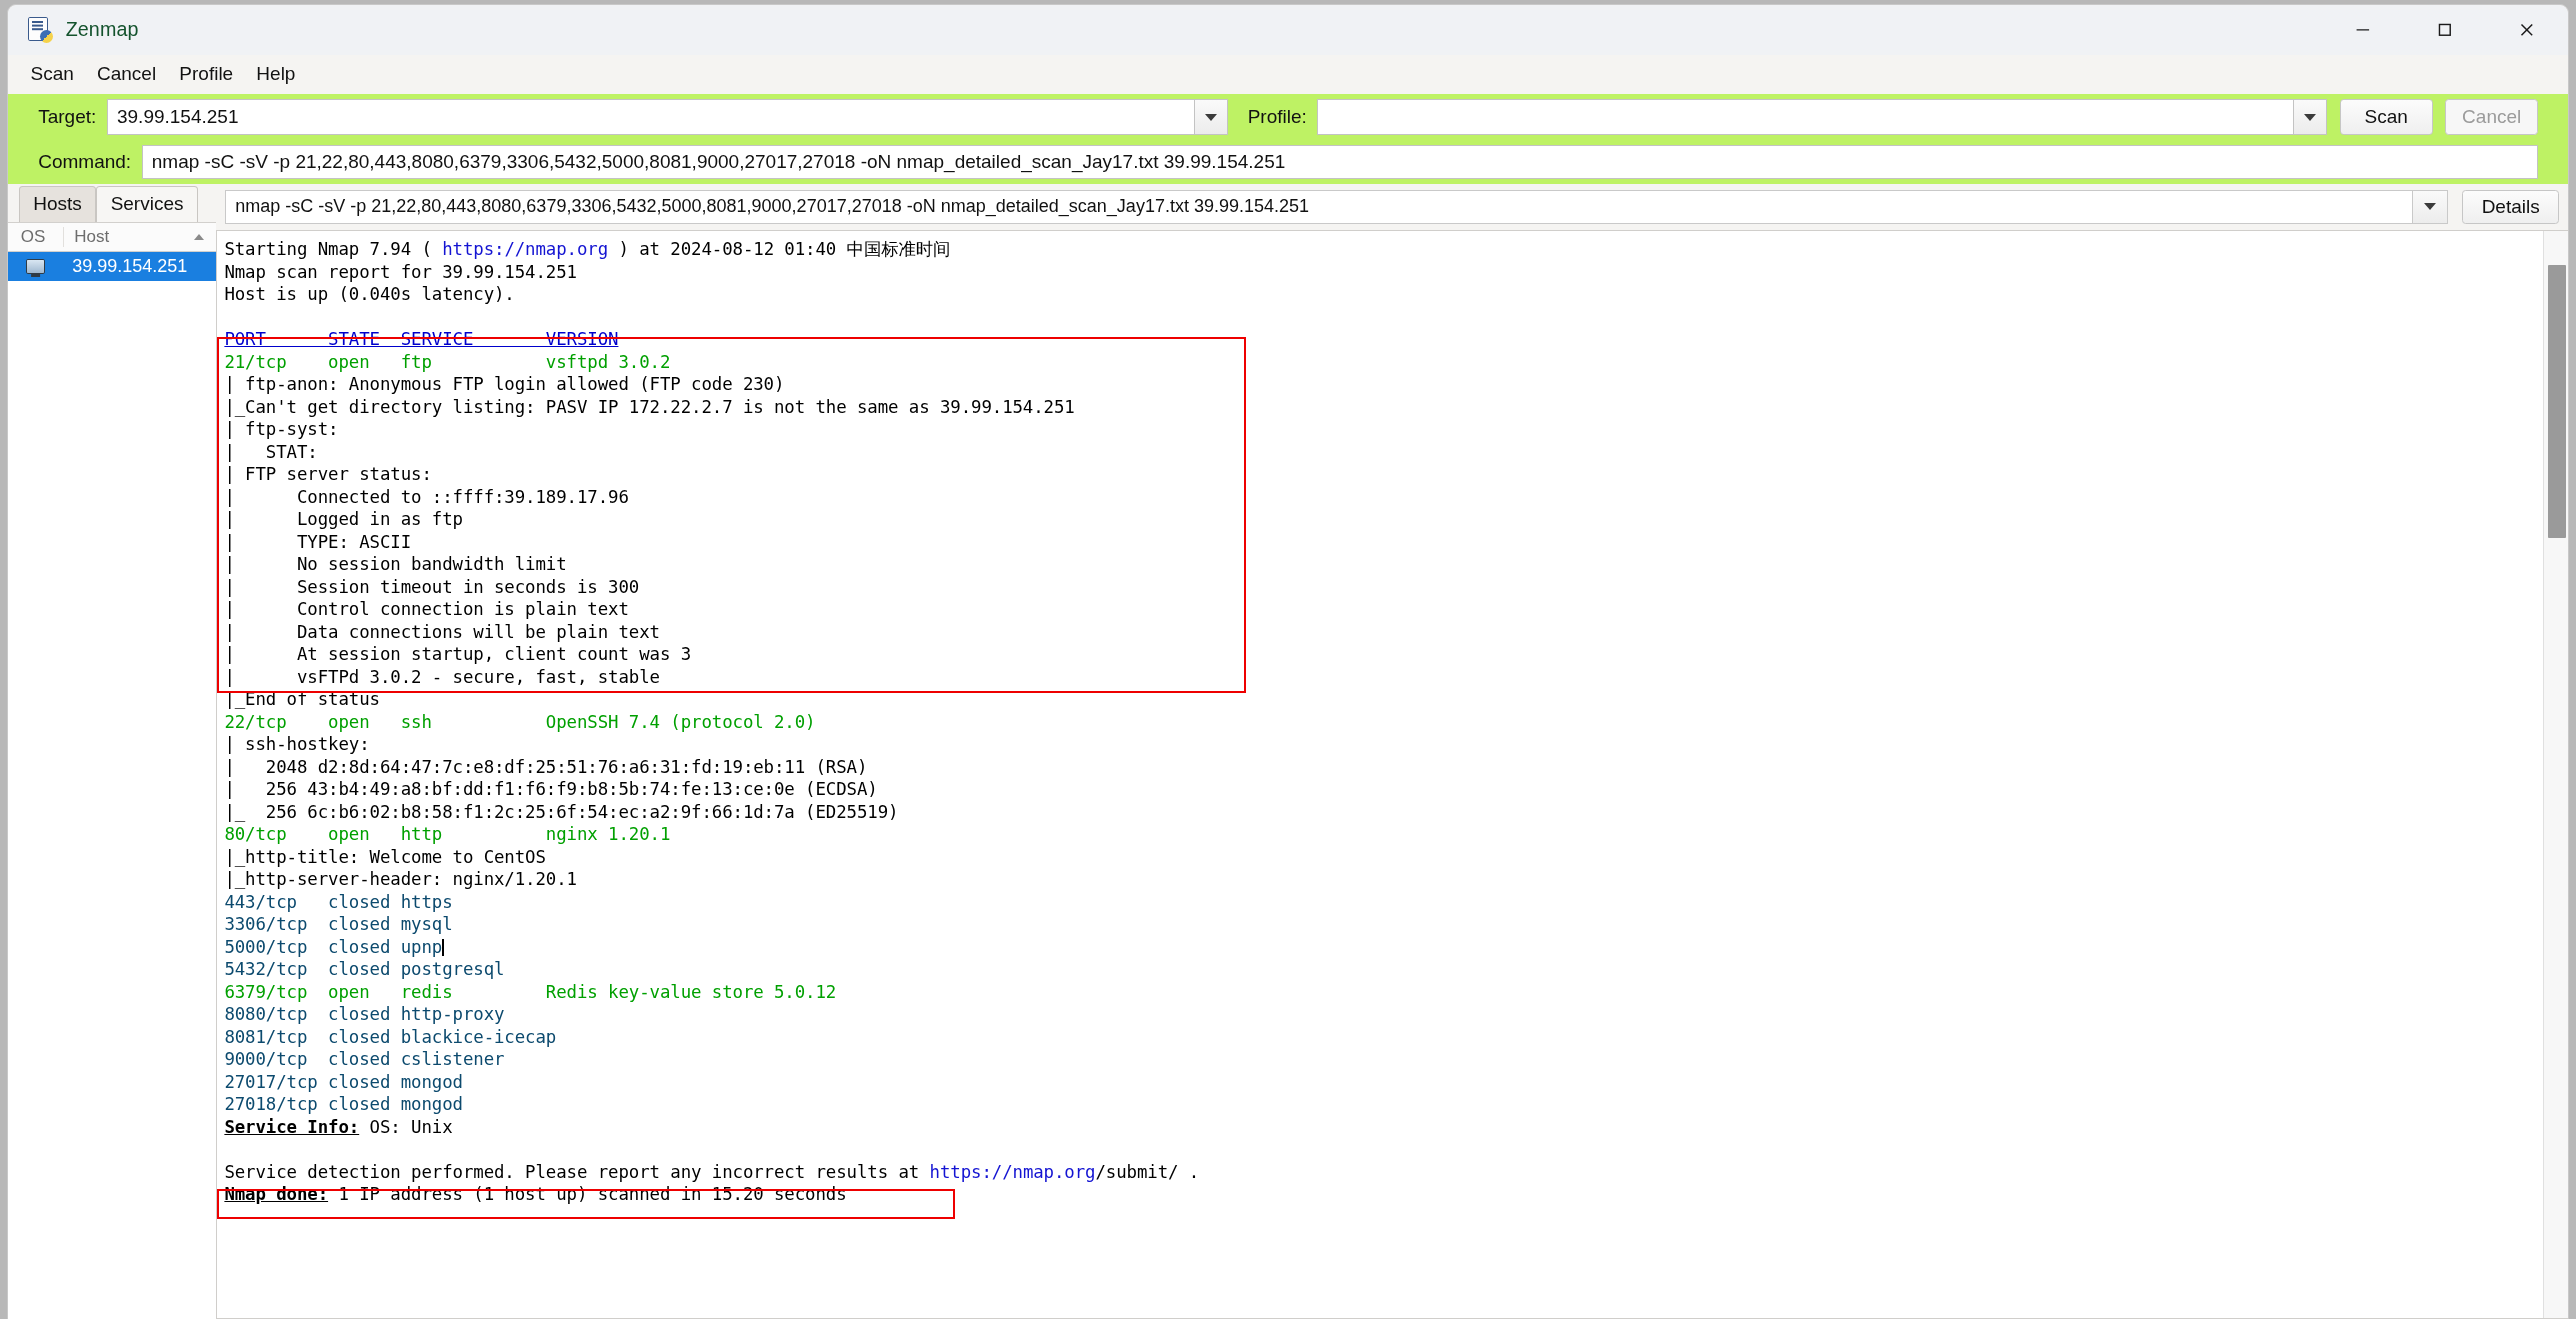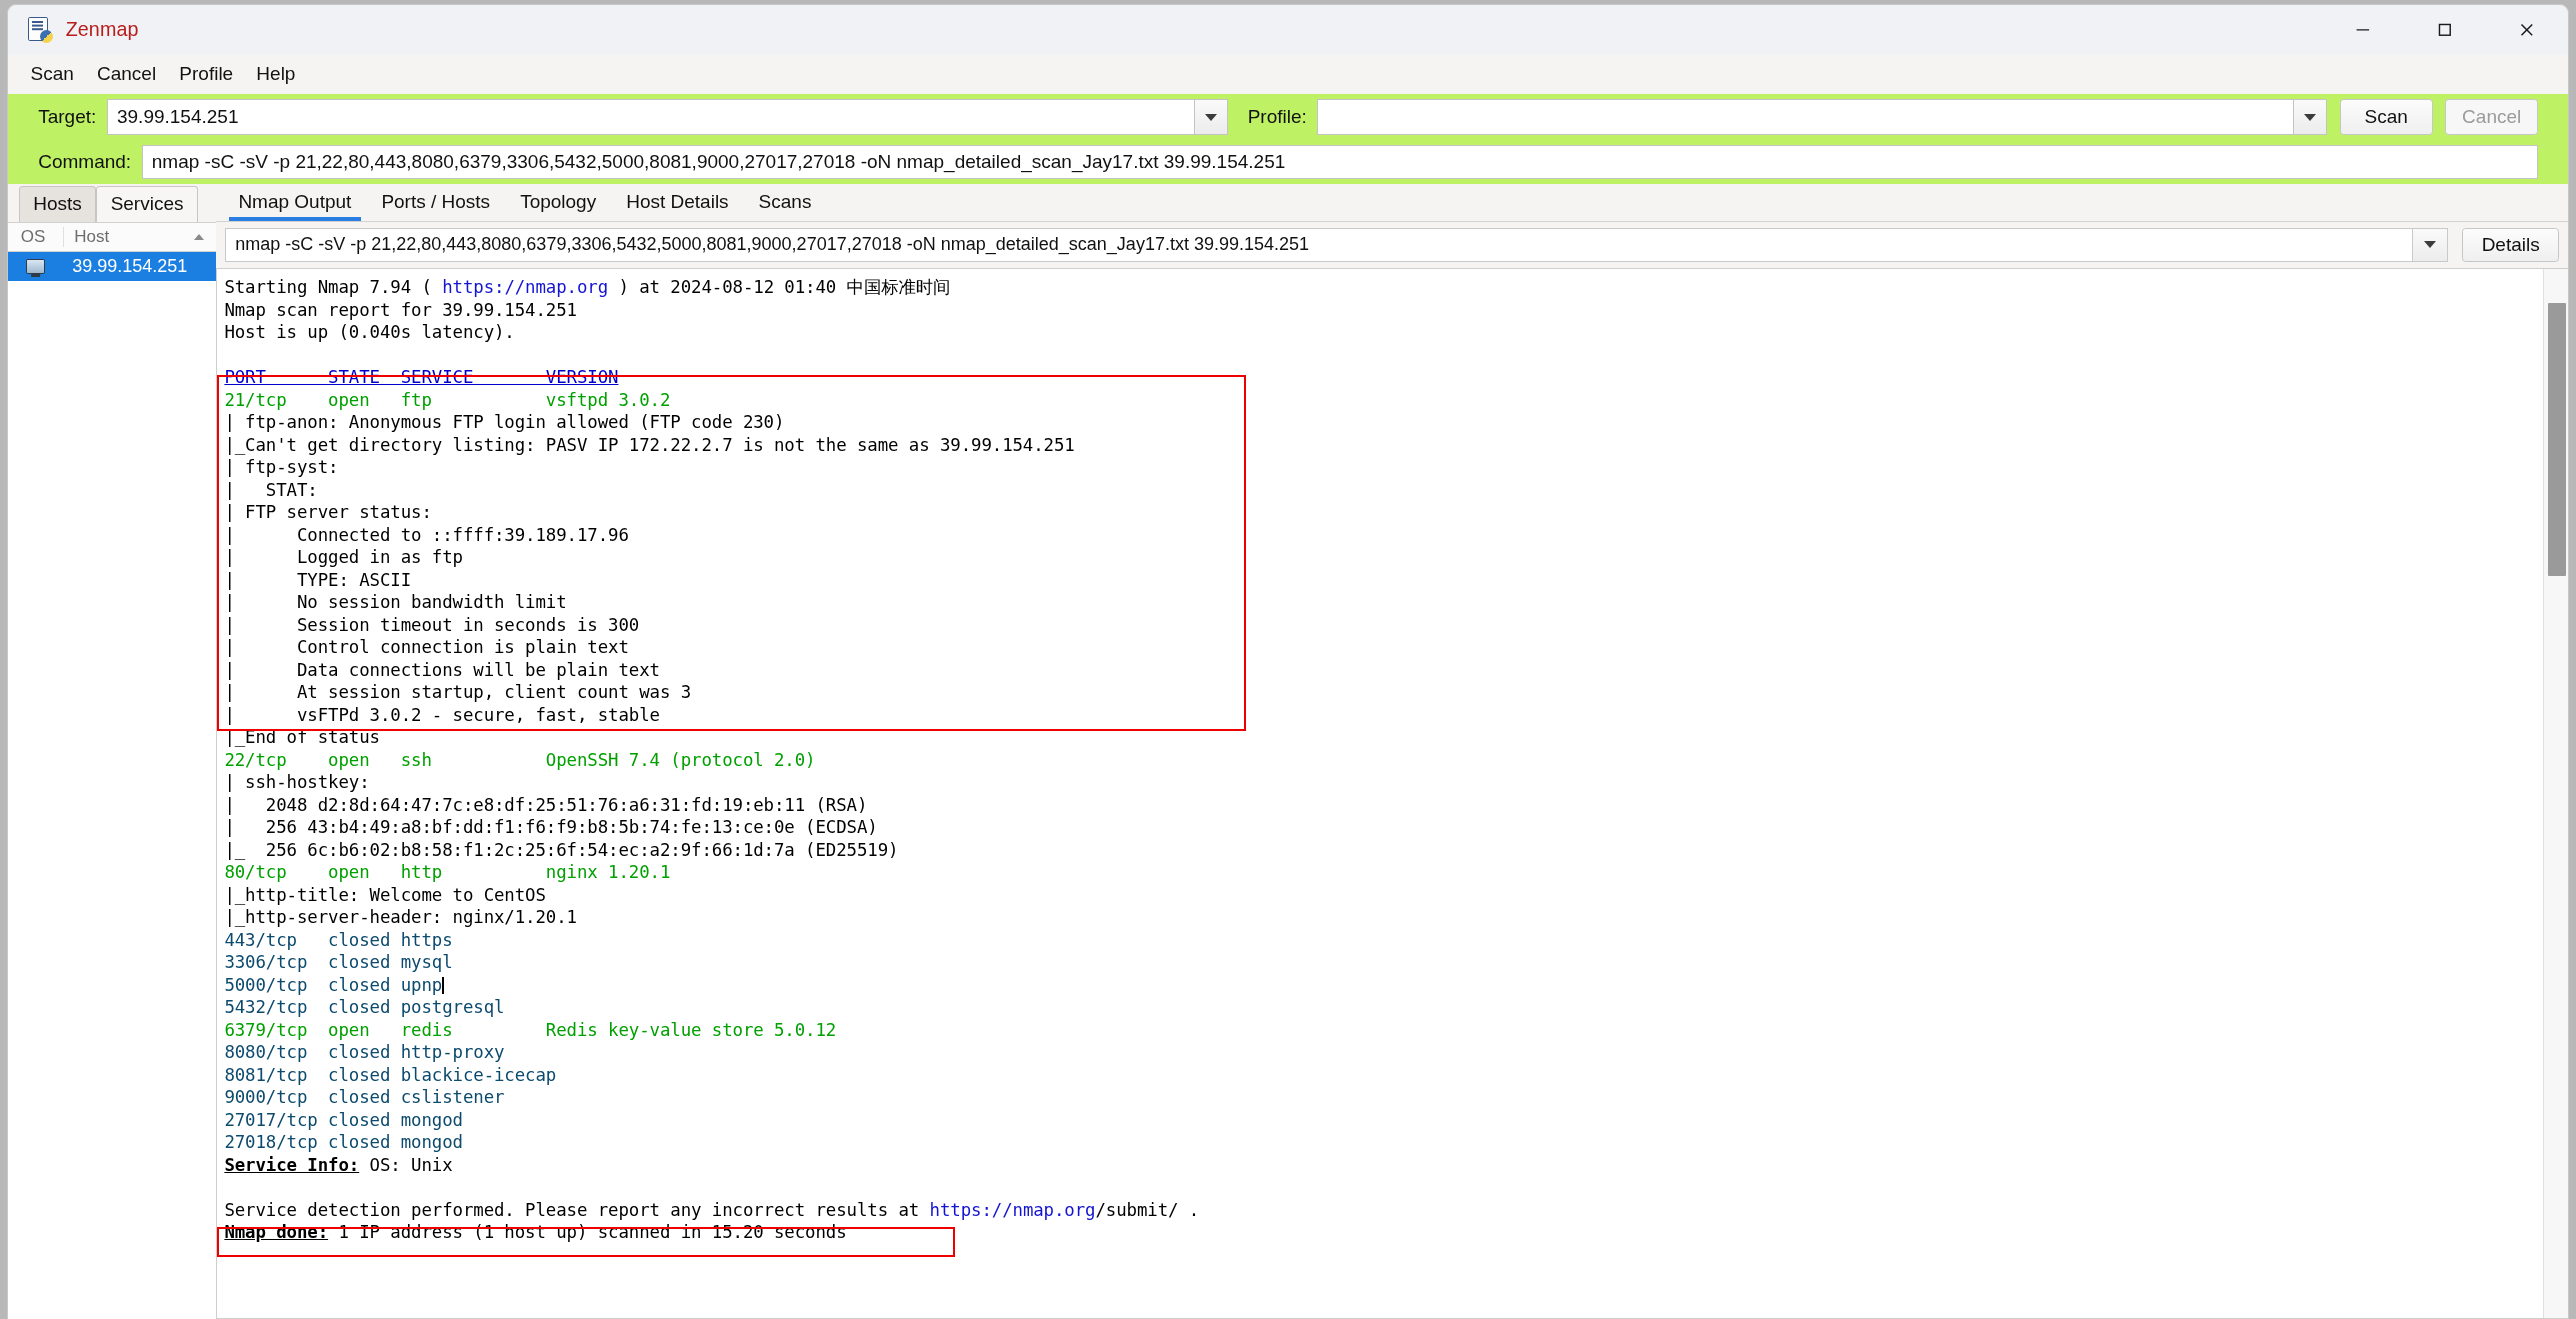--- a/index.html
+++ b/index.html
@@ -50,21 +50,21 @@
     box-shadow: 0 3.6px 0 #3a5a8c, 0 7.2px 0 #3a5a8c;
   }
   .title-icon .pysnake {
     position: absolute; right: 0px; bottom: 0px;
     width: 13.4px; height: 13.4px;
     background: linear-gradient(135deg,#3c6eb4 0 50%, #f5d24b 50% 100%);
     border-radius: 50%;
   }
   .title-text {
     font-size: 19.7px;
-    color: #b91c1c;
+    color: #14532d;
     letter-spacing: 0.1px;
   }
   .wincontrols { margin-left: auto; display: flex; height: 100%; }
   .wc {
     width: 82px; height: 100%;
     display: flex; align-items: center; justify-content: center;
     color: #1a1a1a;
   }
   .wc svg { display: block; }
 
@@ -426,27 +426,20 @@
         <div class="host-row">
           <div class="os-ico">
               <div class="mini-monitor"></div>
             </div>
           <div class="host-ip">39.99.154.251</div>
         </div>
       </div>
     </div>
 
     <div class="right-pane">
-      <div class="main-tabs">
-        <div class="mtab active">Nmap Output</div>
-        <div class="mtab">Ports / Hosts</div>
-        <div class="mtab">Topology</div>
-        <div class="mtab">Host Details</div>
-        <div class="mtab">Scans</div>
-      </div>
 
       <div class="cmdline-row">
         <div class="cmdline-combo">
           <input value="nmap -sC -sV -p 21,22,80,443,8080,6379,3306,5432,5000,8081,9000,27017,27018 -oN nmap_detailed_scan_Jay17.txt 39.99.154.251" style="">
           <div class="arrow-btn">
               <span class="caret"></span>
             </div>
         </div>
         <div class="details-btn">Details</div>
       </div>

